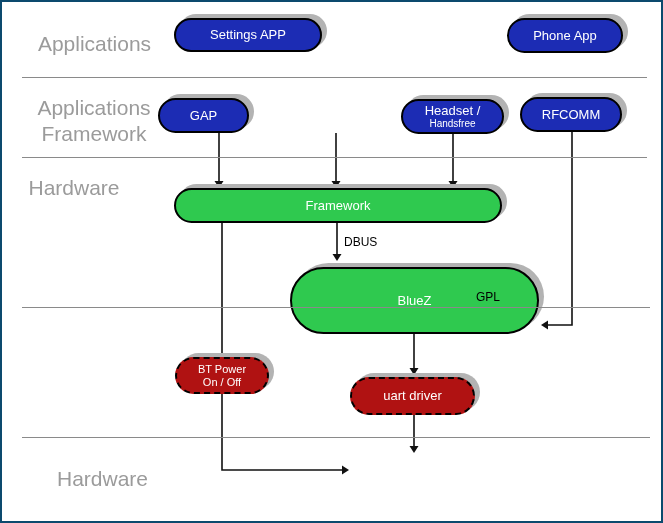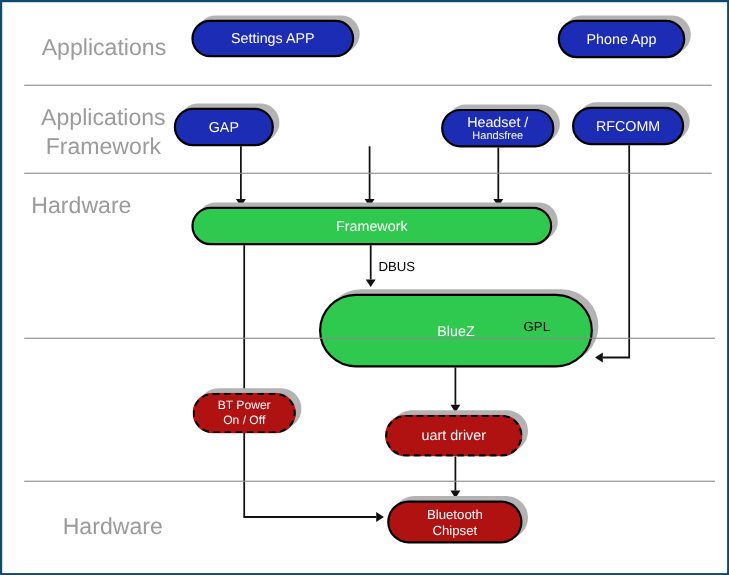--- a/index.html
+++ b/index.html
@@ -146,18 +146,14 @@
   <div class="float-tag" id="tag-gpl">GPL</div>
   <div class="float-tag" id="tag-dbus">DBUS</div>
 
   <div class="pill red dashed" id="pill-bt-power">
     <span>BT Power</span>
     <span>On / Off</span>
   </div>
   <div class="pill red dashed" id="pill-uart">
     <span>uart driver</span>
   </div>
-  <div class="pill red" id="pill-chipset">
-    <span>Bluetooth</span>
-    <span>Chipset</span>
-  </div>
 
 </div>
 
 </body></html>

